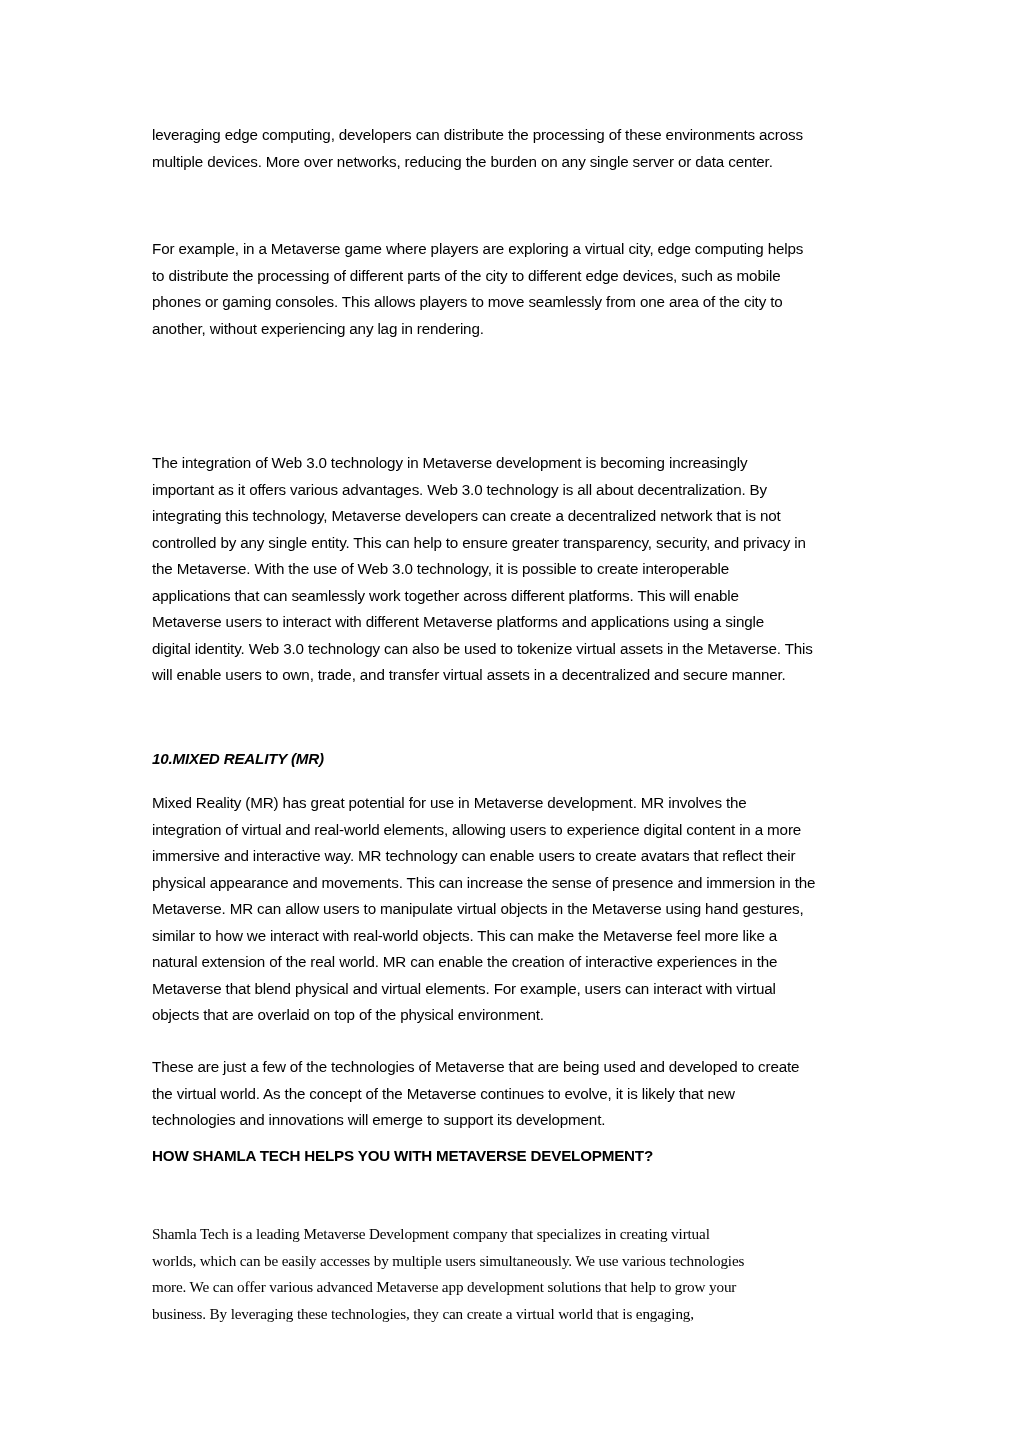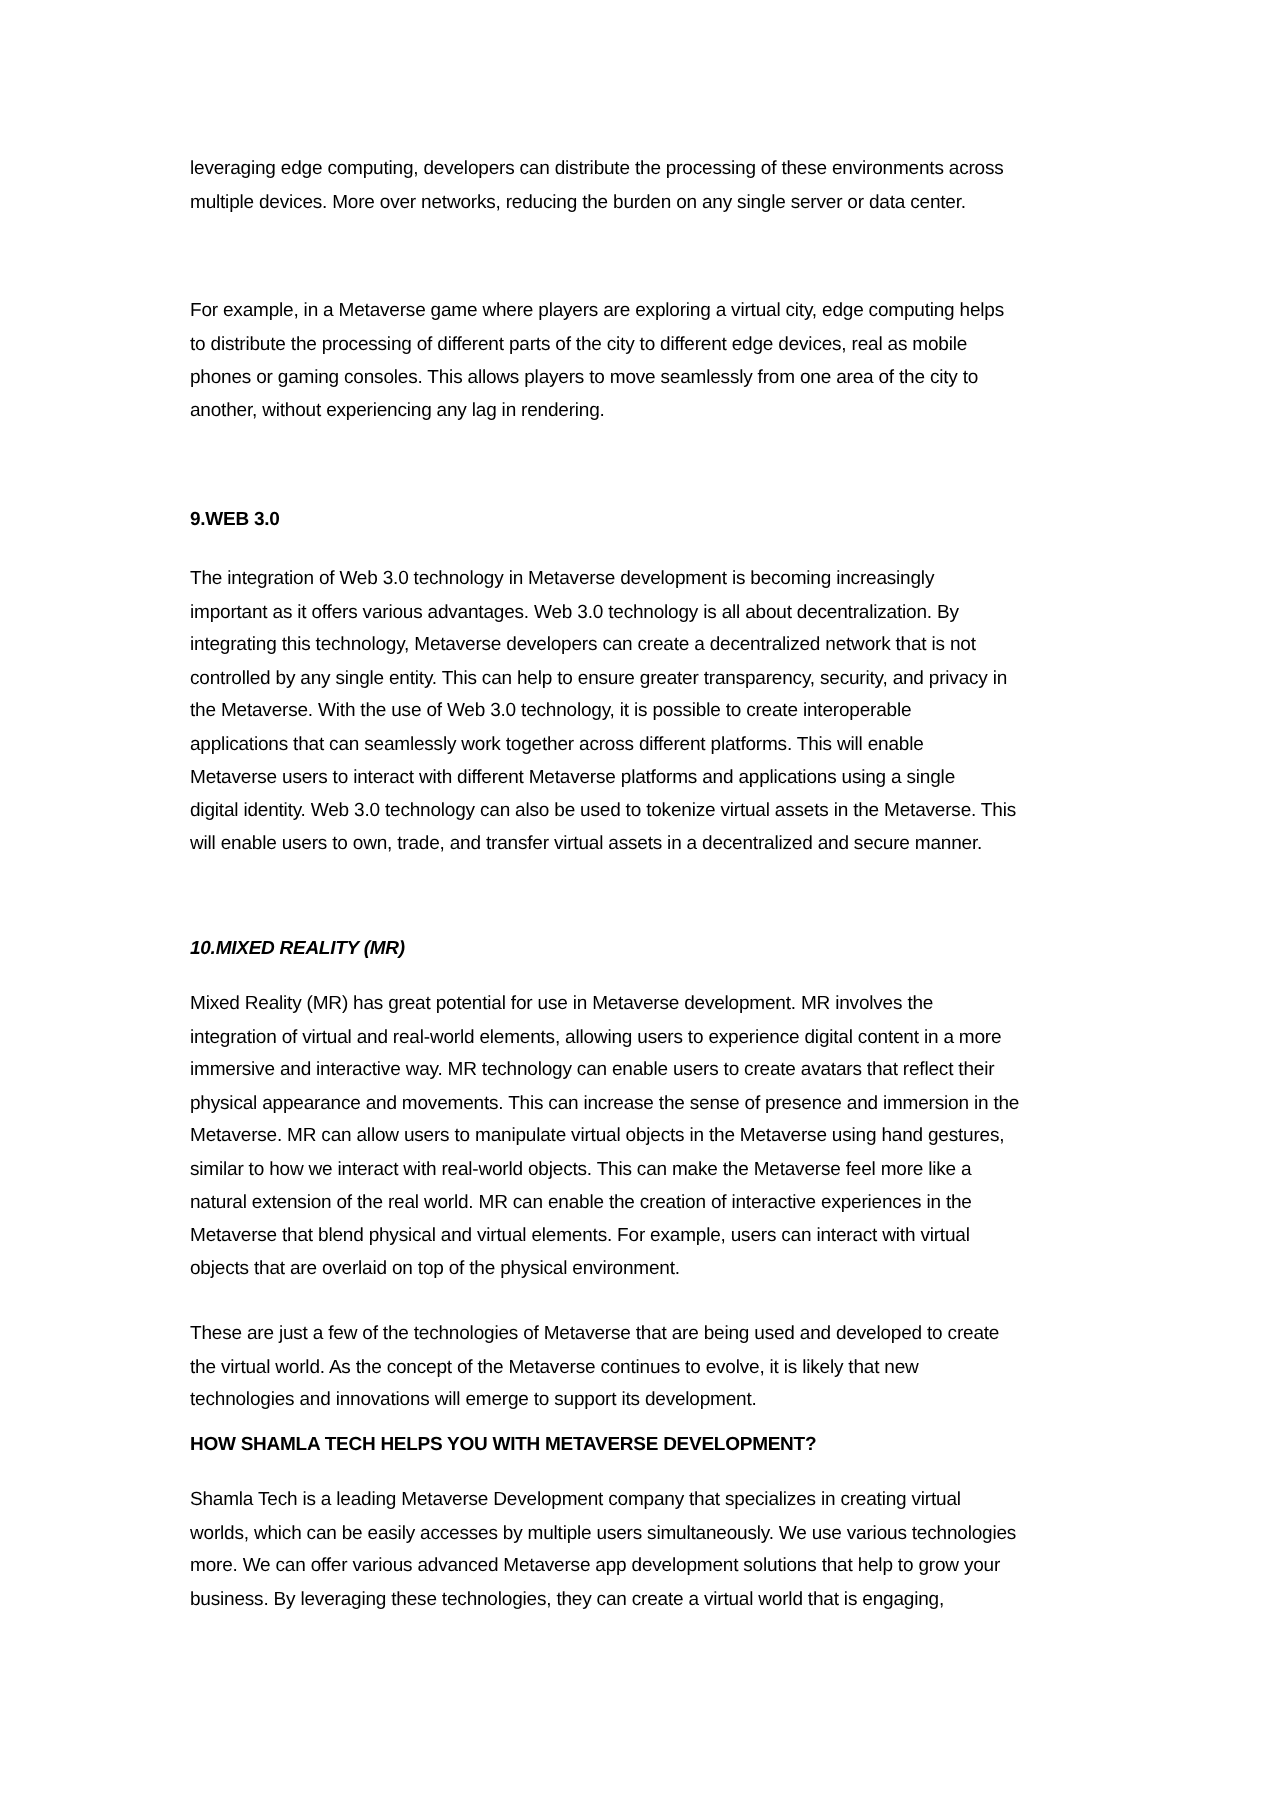--- a/index.html
+++ b/index.html
@@ -51,28 +51,25 @@
 
 <div class="page">
 
   <div class="block" style="top:122px;">
     <span class="line">leveraging edge computing, developers can distribute the processing of these environments across</span>
     <span class="line">multiple devices. More over networks, reducing the burden on any single server or data center.</span>
   </div>
 
   <div class="block" style="top:236px;">
     <span class="line">For example, in a Metaverse game where players are exploring a virtual city, edge computing helps</span>
-    <span class="line">to distribute the processing of different parts of the city to different edge devices, real as mobile</span>
+    <span class="line">to distribute the processing of different parts of the city to different edge devices, such as mobile</span>
     <span class="line">phones or gaming consoles. This allows players to move seamlessly from one area of the city to</span>
     <span class="line">another, without experiencing any lag in rendering.</span>
   </div>
 
-  <div class="block" style="top:403px;">
-    <span class="heading" style="display:block;">9.WEB 3.0</span>
-  </div>
 
   <div class="block" style="top:450px;">
     <span class="line">The integration of Web 3.0 technology in Metaverse development is becoming increasingly</span>
     <span class="line">important as it offers various advantages. Web 3.0 technology is all about decentralization. By</span>
     <span class="line">integrating this technology, Metaverse developers can create a decentralized network that is not</span>
     <span class="line">controlled by any single entity. This can help to ensure greater transparency, security, and privacy in</span>
     <span class="line">the Metaverse. With the use of Web 3.0 technology, it is possible to create interoperable</span>
     <span class="line">applications that can seamlessly work together across different platforms. This will enable</span>
     <span class="line">Metaverse users to interact with different Metaverse platforms and applications using a single</span>
     <span class="line">digital identity. Web 3.0 technology can also be used to tokenize virtual assets in the Metaverse. This</span>
@@ -98,20 +95,20 @@
   <div class="block" style="top:1054px;">
     <span class="line">These are just a few of the technologies of Metaverse that are being used and developed to create</span>
     <span class="line">the virtual world. As the concept of the Metaverse continues to evolve, it is likely that new</span>
     <span class="line">technologies and innovations will emerge to support its development.</span>
   </div>
 
   <div class="block" style="top:1143px;">
     <span class="heading" style="display:block;">HOW SHAMLA TECH HELPS YOU WITH METAVERSE DEVELOPMENT?</span>
   </div>
 
-  <div class="block" style="top:1187px;">
+  <div class="block" style="top:1221px;font-family:Liberation Serif, serif;">
     <span class="line">Shamla Tech is a leading Metaverse Development company that specializes in creating virtual</span>
     <span class="line">worlds, which can be easily accesses by multiple users simultaneously. We use various technologies</span>
     <span class="line">more. We can offer various advanced Metaverse app development solutions that help to grow your</span>
     <span class="line">business. By leveraging these technologies, they can create a virtual world that is engaging,</span>
   </div>
 
 </div>
 
 </body></html>

